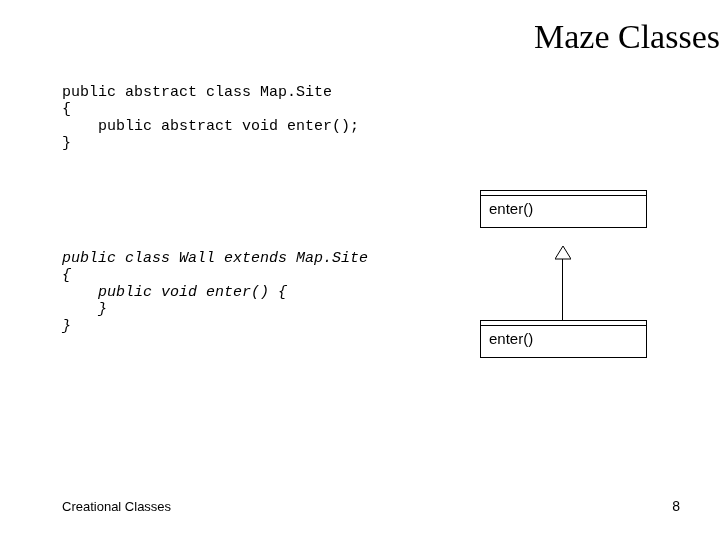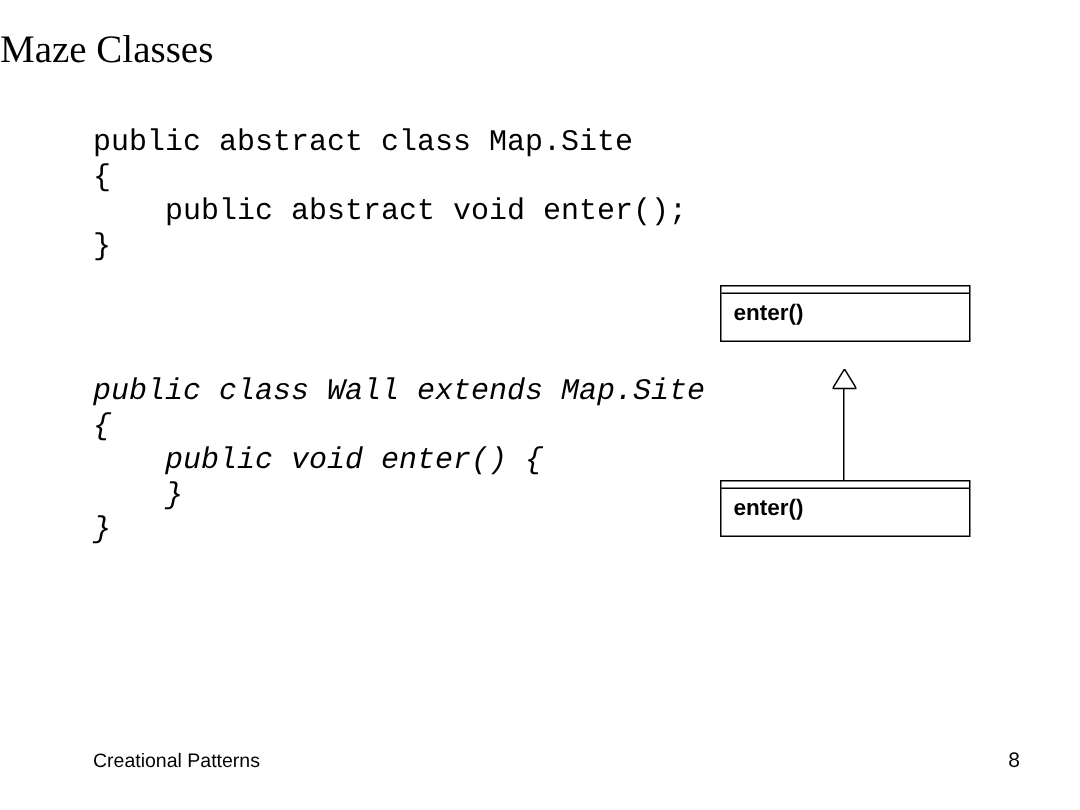--- a/index.html
+++ b/index.html
@@ -6,27 +6,27 @@
     margin: 0;
     padding: 0;
     width: 720px;
     height: 540px;
     background: #fff;
     font-family: "Times New Roman", serif;
     position: relative;
     overflow: hidden;
   }
   .title {
-    text-align: left;
-    font-size: 26px;
+    text-align: right;
+    font-size: 34px;
     margin-top: 18px;
   }
   .code {
     font-family: "Courier New", monospace;
-    font-size: 20px;
+    font-size: 15px;
     white-space: pre;
     position: absolute;
     left: 62px;
   }
   .code1 { top: 84px; }
   .code2 { top: 250px; font-style: italic; }
   .uml-box {
     position: absolute;
     border: 1px solid #000;
     background: #fff;
@@ -36,21 +36,20 @@
   .uml-name {
     padding: 4px 8px;
     border-bottom: 1px solid #000;
   }
   .uml-divider {
     height: 4px;
     border-bottom: 1px solid #000;
   }
   .uml-ops {
     padding: 4px 8px 10px 8px;
-    font-weight: bold;
   }
   .box-mapsite { left: 480px; top: 190px; width: 165px; }
   .box-wall    { left: 480px; top: 320px; width: 165px; }
   .connector {
     position: absolute;
     left: 562px;
     top: 257px;
     width: 1px;
     height: 63px;
     background: #000;
@@ -98,14 +97,14 @@
 <div class="connector"></div>
 <svg class="arrowhead" width="16" height="14">
   <polygon points="8,0 0,13 16,13" fill="#fff" stroke="#000" stroke-width="1"></polygon>
 </svg>
 
 <div class="uml-box box-wall">
   <div class="uml-divider"></div>
   <div class="uml-ops">enter()</div>
 </div>
 
-<div class="footer-left">Creational Patterns</div>
+<div class="footer-left">Creational Classes</div>
 <div class="footer-right">8</div>
 
 </body></html>

